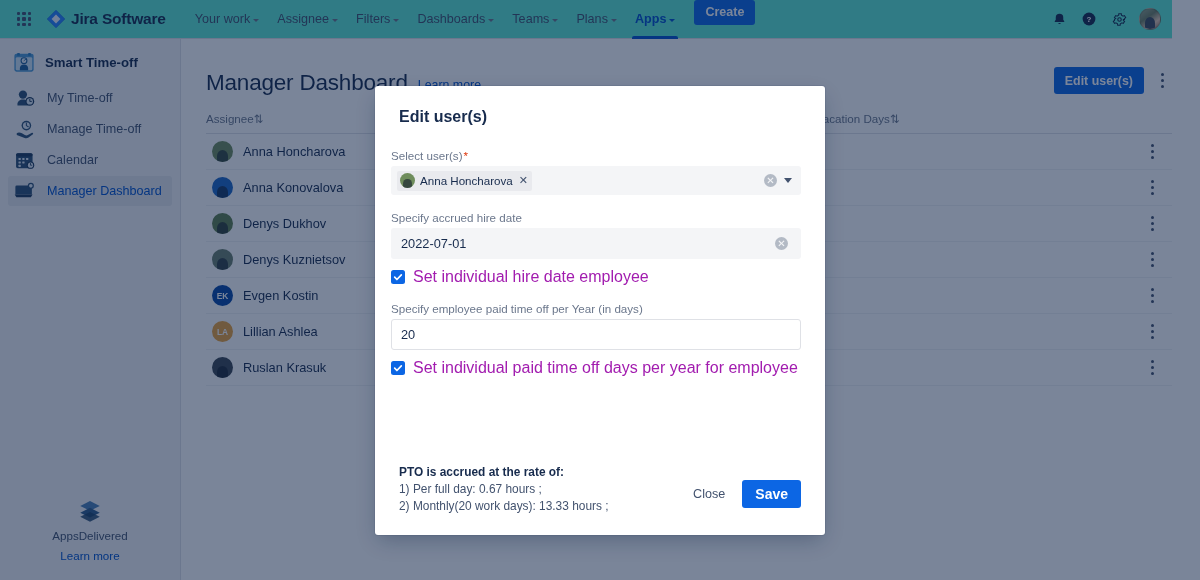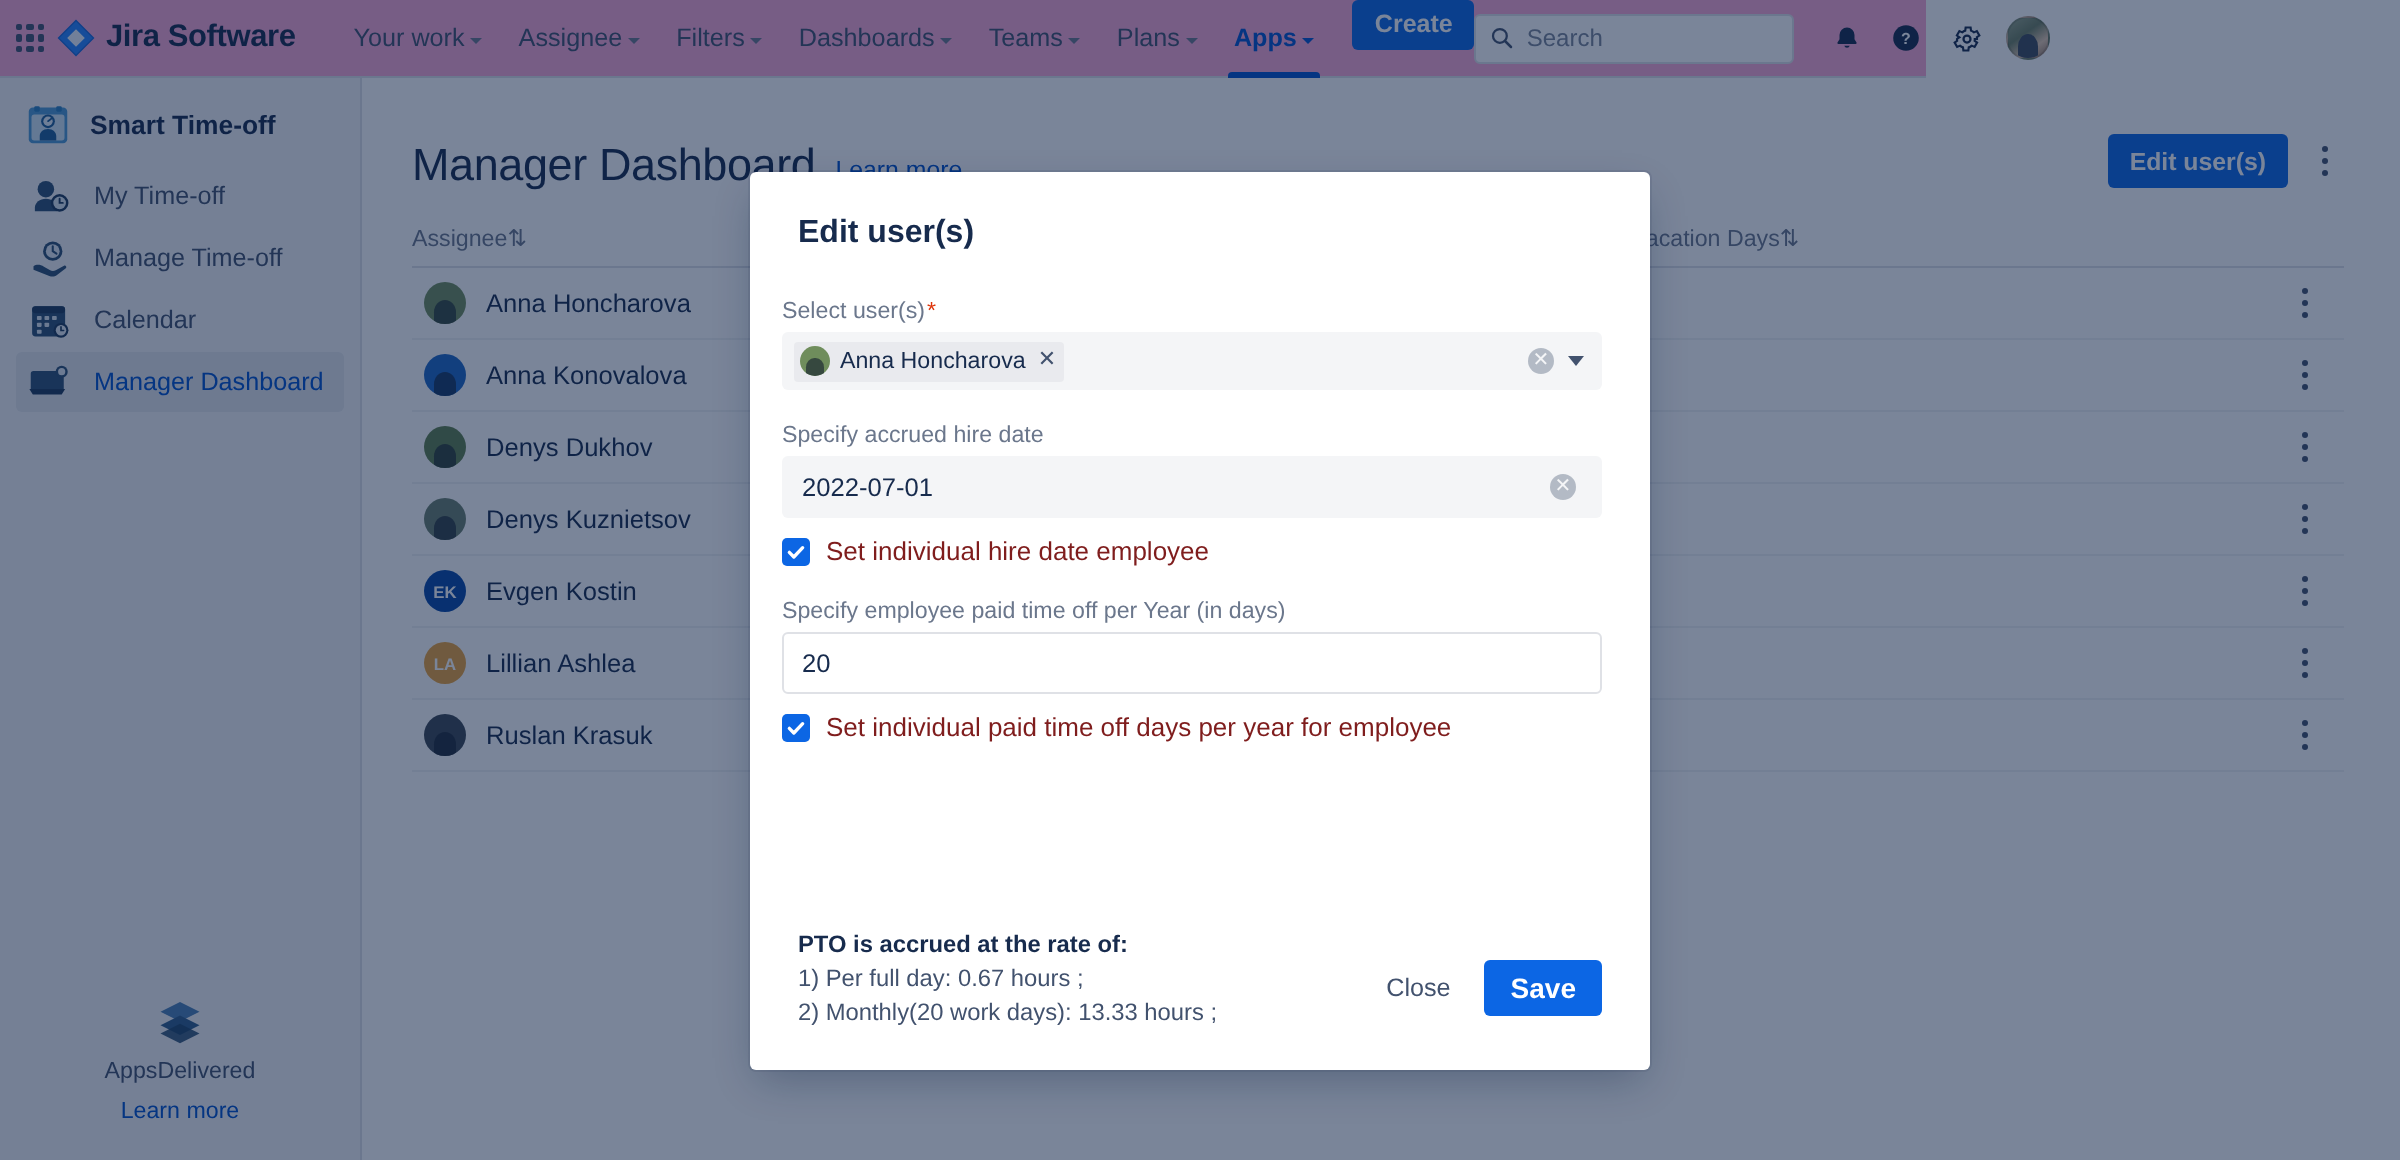--- a/index.html
+++ b/index.html
@@ -6,22 +6,22 @@
   html, body {
     width: 1200px; height: 580px;
     font-family: "Liberation Sans", sans-serif;
     background: #ffffff;
     overflow: hidden;
   }
 
   
   #topnav {
     position: absolute; top: 0; left: 0;
-    width: 963px; height: 39px;
-    background: #f9a8d4;
+    width: 1172px; height: 39px;
+    background: #5eead4;
     border-bottom: 1px solid #dfe1e6;
     display: flex; align-items: center;
     z-index: 5;
   }
   .app-switcher {
     width: 32px; height: 32px; margin-left: 8px;
     display: flex; align-items: center; justify-content: center;
     border-radius: 3px; cursor: pointer;
   }
   .grid-dots { width: 14px; height: 14px; display: grid;
@@ -201,21 +201,21 @@
   }
   .text-ctl.bordered { background: #ffffff; border-color: #dfe1e6; }
   .text-ctl .val { font-size: 12.8px; color: #172b4d; }
 
   .cbrow { display: flex; align-items: center; gap: 8px; margin-top: 9px; }
   .cbox {
     width: 14px; height: 14px; border-radius: 2.5px; background: #0c66e4;
     display: flex; align-items: center; justify-content: center; cursor: pointer; flex: none;
   }
   .cbox svg { display: block; }
-  .cblabel { font-size: 13px; color: #7f1d1d; }
+  .cblabel { font-size: 16px; color: #a21caf; }
 
   .fieldblock { margin-top: 16px; }
 
   .modal-foot {
     display: flex; align-items: flex-start;
     padding: 0 24px 20px 24px;
   }
   .pto { line-height: 1.42; }
   .pto .t { font-size: 11.9px; font-weight: 700; color: #172b4d; }
   .pto .l { font-size: 11.9px; color: #42526e; }
@@ -283,27 +283,20 @@
       <span class="caret"></span>
     </div>
     <div class="navitem active">
       <span>Apps</span>
       <span class="caret"></span>
     </div>
     <button class="create-btn">Create</button>
   </div>
 
   <div class="nav-right">
-    <div class="search-box">
-      <svg width="12" height="12" viewBox="0 0 16 16">
-        <circle cx="6.6" cy="6.6" r="4.6" fill="none" stroke="#42526e" stroke-width="1.5"></circle>
-        <line x1="10" y1="10" x2="14" y2="14" stroke="#42526e" stroke-width="1.7" stroke-linecap="round"></line>
-      </svg>
-      <span class="ph">Search</span>
-    </div>
     <div class="icon-btn">
       <svg width="15" height="15" viewBox="0 0 24 24">
           <path d="M12 2.8a6 6 0 0 0-6 6v3.4l-1.6 2.6a.8.8 0 0 0 .7 1.2h13.8a.8.8 0 0 0 .7-1.2L18 12.2V8.8a6 6 0 0 0-6-6zM9.8 17.4a2.3 2.3 0 0 0 4.4 0z" fill="#172b4d"></path>
         </svg>
     </div>
     <div class="icon-btn">
       <svg width="16" height="16" viewBox="0 0 24 24">
         <circle cx="12" cy="12" r="9.6" fill="#172b4d"></circle>
         <text x="12" y="16.4" text-anchor="middle" font-size="12" font-weight="700" fill="#fff" font-family="Liberation Sans">?</text>
       </svg>

